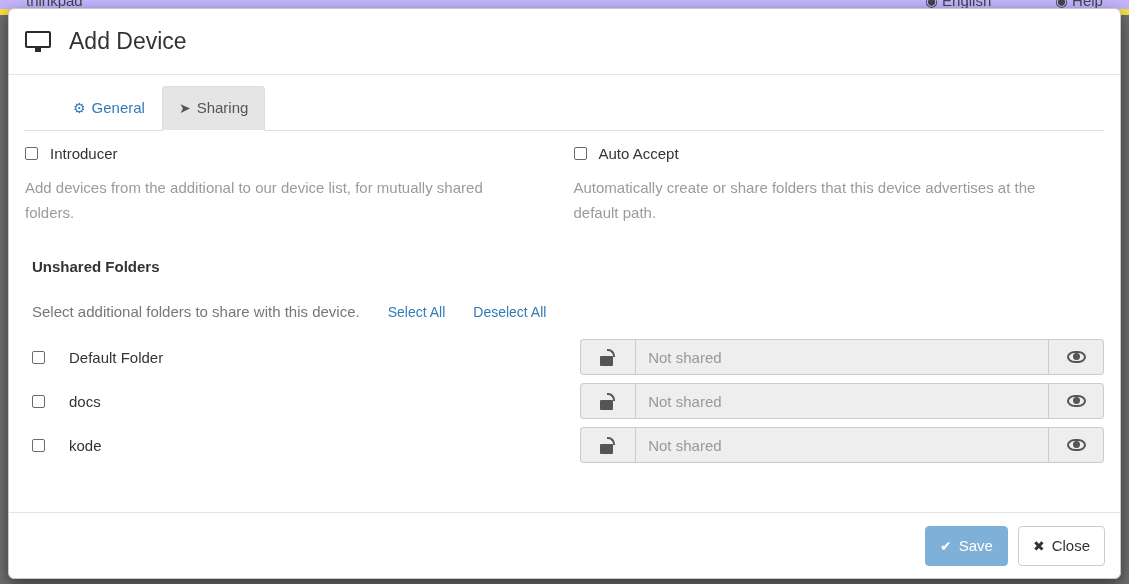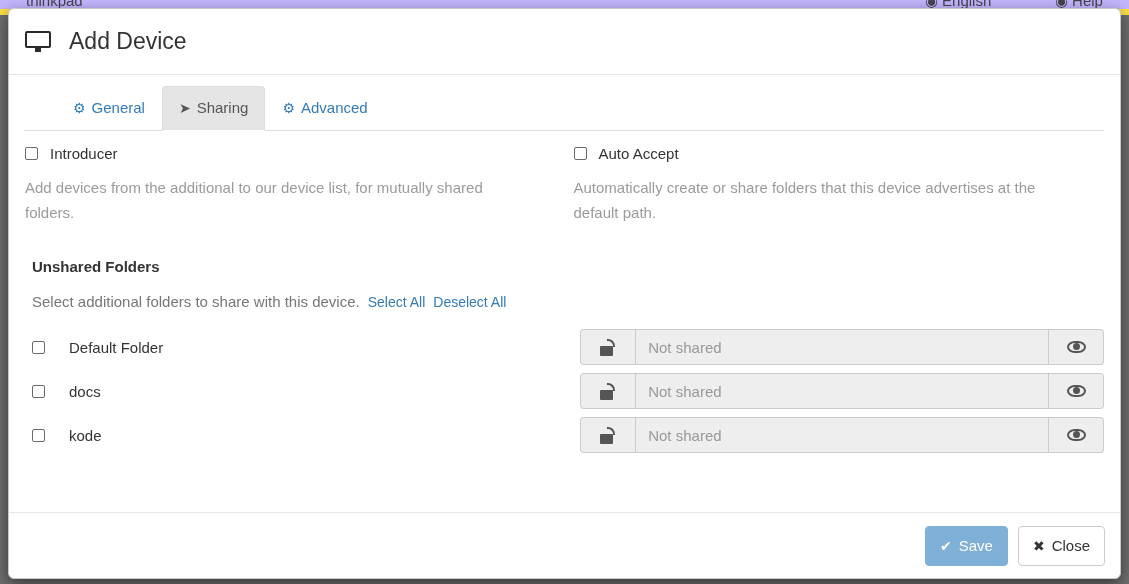--- a/index.html
+++ b/index.html
@@ -185,24 +185,24 @@
   .opt-col:last-child .opt-help { max-width: 500px; }
 
   
   #unshared-title {
     font-size: 15px;
     font-weight: bold;
     color: #333;
     margin: 33px 0 0 7px;
   }
   #unshared-sub {
-    margin: 18px 0 0 7px;
+    margin: 28px 0 0 7px;
     display: flex;
     align-items: baseline;
-    gap: 8px;
+    gap: 28px;
     color: #777;
     font-size: 15px;
   }
   .linkish {
     color: #337ab7;
     text-decoration: none;
     font-size: 14px;
     cursor: pointer;
   }
 
@@ -379,25 +379,20 @@
 
     <ul id="tabs">
       <li>
         <a class="tab-link">
           <span class="tico gear-glyph">⚙</span><span>General</span>
         </a>
       </li>
       <li class="active">
         <a class="tab-link">
           <span class="tico share-glyph">➤​</span><span>Sharing</span>
-        </a>
-      </li>
-      <li>
-        <a class="tab-link">
-          <span class="tico cogs-glyph">⚙</span><span>Advanced</span>
         </a>
       </li>
     </ul>
 
     <div id="opt-row">
       <div class="opt-col">
         <div class="opt-head">
           <span class="cbx"></span>
           <span class="opt-label">Introducer</span>
         </div>

